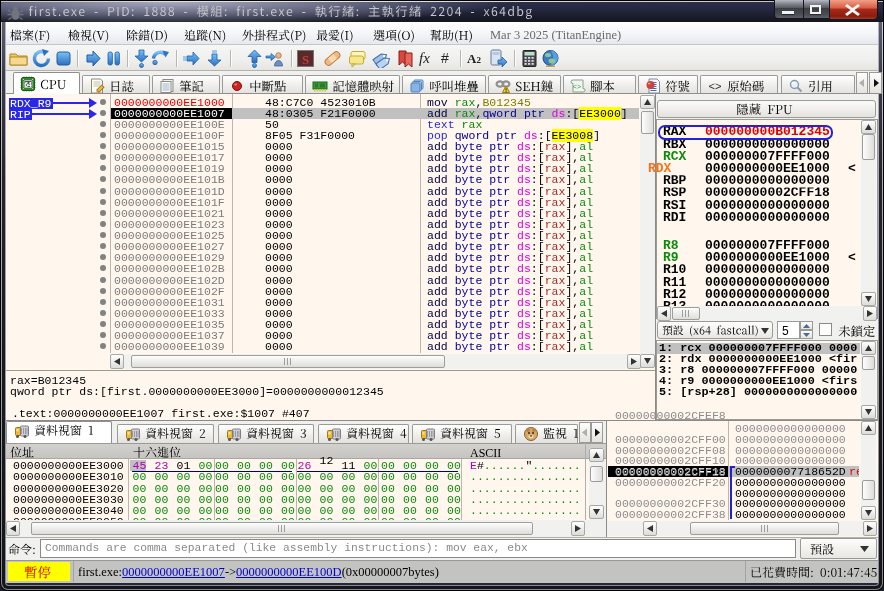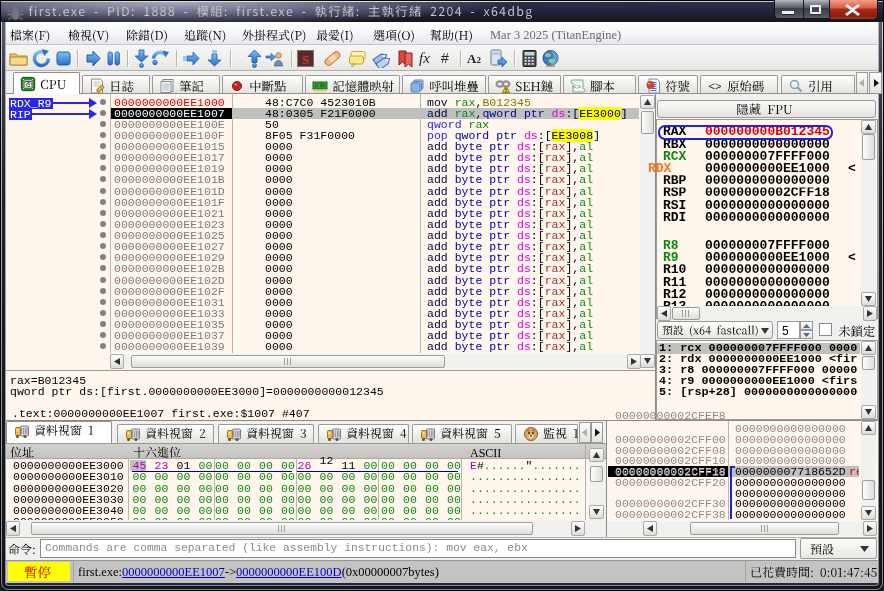--- a/index.html
+++ b/index.html
@@ -328,21 +328,21 @@
 <div class="abs mono" style="left:427px;top:96.6px;color:#000"><b style="color:#00003c">mov </b><b style="color:#0c8a0c">rax</b>,<b style="color:#7e7e00">B012345</b></div>
 <div class="dot" style="left:100px;top:98.6px"></div>
 <div class="abs" style="left:111px;top:107.7px;width:528px;height:11px;background:#c0c0c0"></div>
 <div class="abs" style="left:111px;top:107.7px;width:121px;height:11px;background:#000"></div>
 <div class="abs mono" style="left:114px;top:107.7px;color:#fff">0000000000EE1007</div>
 <div class="abs mono" style="left:265px;top:107.7px;color:#000">48:0305 F21F0000</div>
 <div class="abs mono" style="left:427px;top:107.7px;color:#000"><b style="color:#00003c">add </b><b style="color:#0c8a0c">rax</b>,<b style="color:#000096">qword ptr </b><b style="color:#e000e0">ds</b>:[<b style="background:#ffff00">EE3000</b>]</div>
 <div class="dot" style="left:100px;top:109.7px"></div>
 <div class="abs mono" style="left:114px;top:118.8px;color:#7c7c7c">0000000000EE100E</div>
 <div class="abs mono" style="left:265px;top:118.8px;color:#000">50</div>
-<div class="abs mono" style="left:427px;top:118.8px;color:#000"><b style="color:#2828f0">qword </b><b style="color:#0c8a0c">rax</b></div>
+<div class="abs mono" style="left:427px;top:118.8px;color:#000"><b style="color:#2828f0">text </b><b style="color:#0c8a0c">rax</b></div>
 <div class="dot" style="left:100px;top:120.8px"></div>
 <div class="abs mono" style="left:114px;top:130.0px;color:#7c7c7c">0000000000EE100F</div>
 <div class="abs mono" style="left:265px;top:130.0px;color:#000">8F05 F31F0000</div>
 <div class="abs mono" style="left:427px;top:130.0px;color:#000"><b style="color:#2828f0">pop </b><b style="color:#000096">qword ptr </b><b style="color:#e000e0">ds</b>:[<b style="background:#ffff00">EE3008</b>]</div>
 <div class="dot" style="left:100px;top:132.0px"></div>
 <div class="abs mono" style="left:114px;top:141.1px;color:#7c7c7c">0000000000EE1015</div>
 <div class="abs mono" style="left:265px;top:141.1px;color:#000">0000</div>
 <div class="abs mono" style="left:427px;top:141.1px;color:#000"><b style="color:#00003c">add </b><b style="color:#000096">byte ptr </b><b style="color:#e000e0">ds</b>:[<b style="color:#a03028">rax</b>],<b style="color:#0c8a0c">al</b></div>
 <div class="dot" style="left:100px;top:143.1px"></div>
 <div class="abs mono" style="left:114px;top:152.2px;color:#7c7c7c">0000000000EE1017</div>

